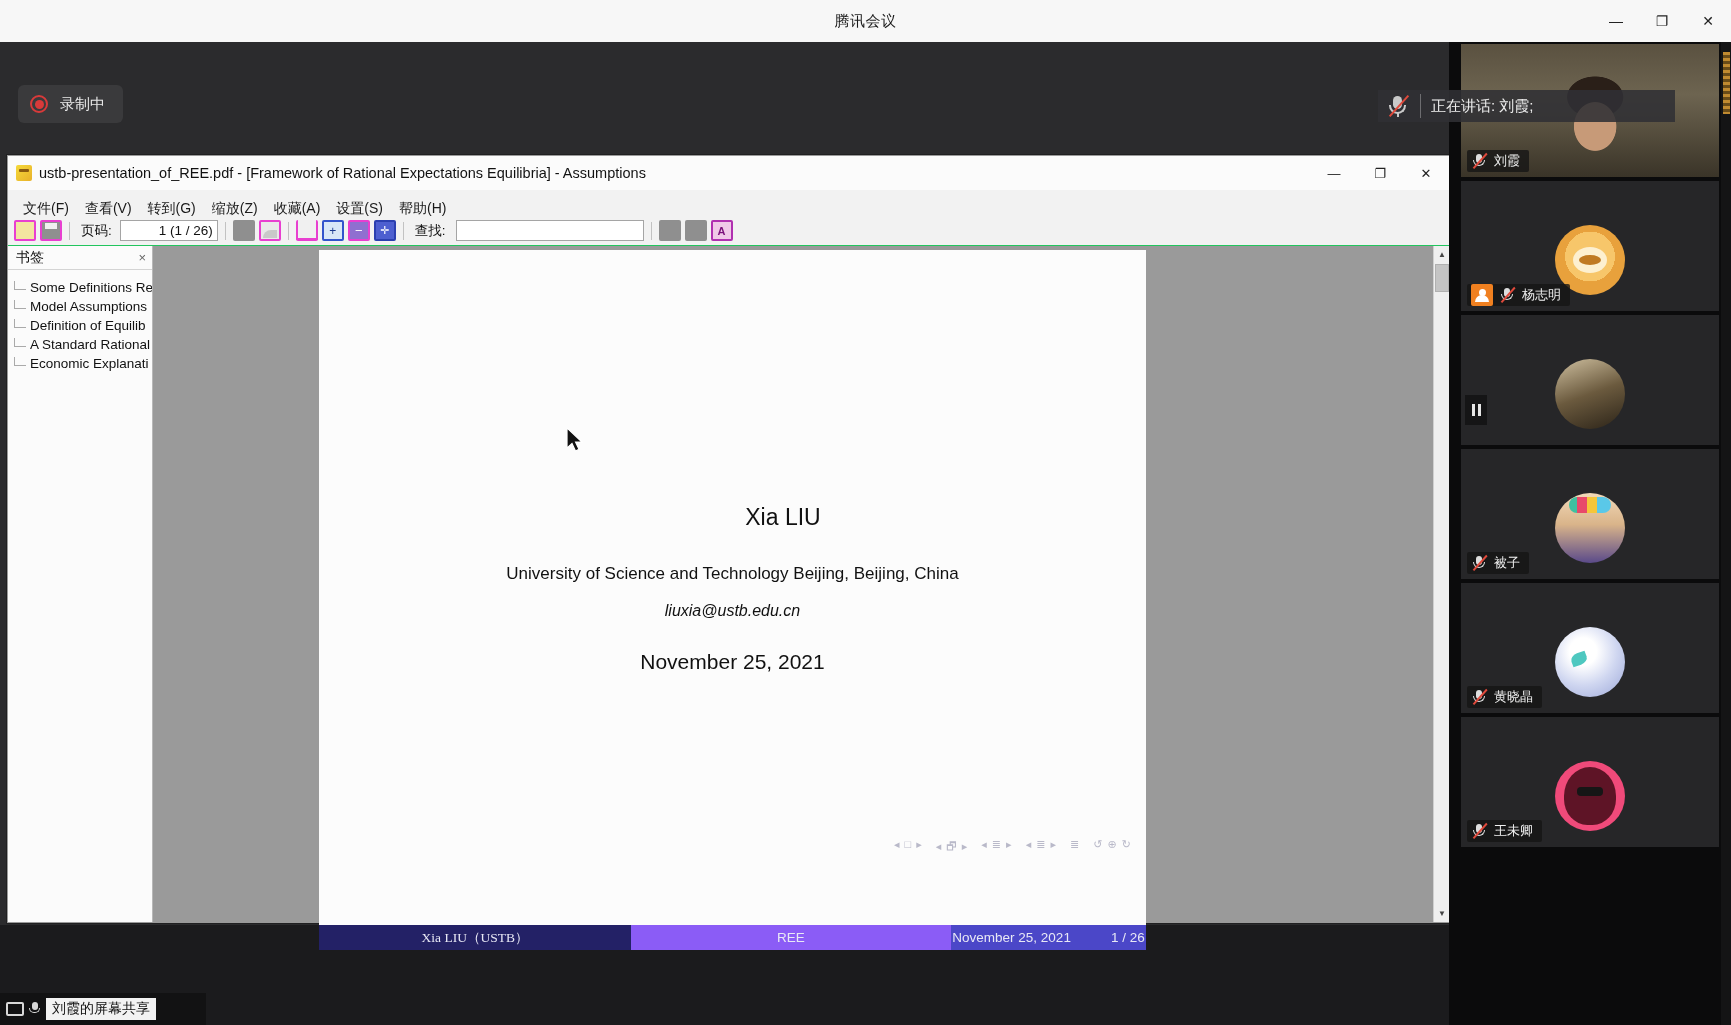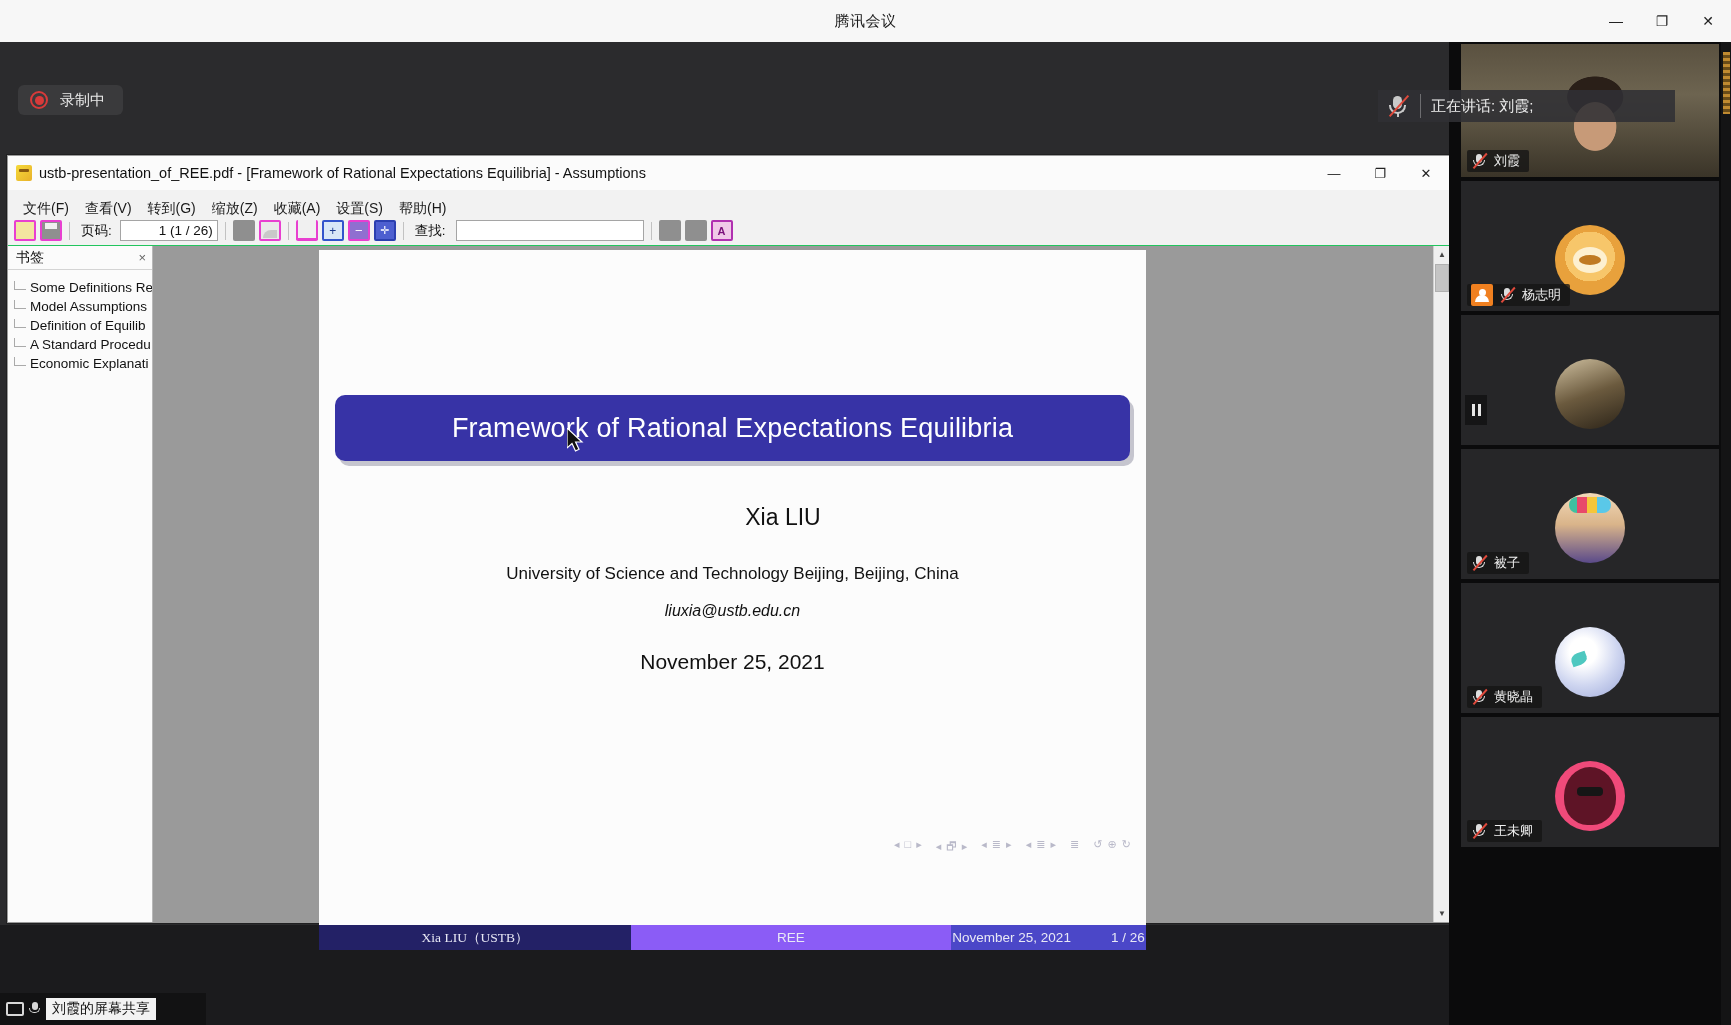--- a/index.html
+++ b/index.html
@@ -29,21 +29,21 @@
     background: #2b2b2d;
   }
   .meeting-bottom {
     position: absolute; left: 0; top: 925px; width: 1449px; height: 100px;
     background: #1b1b1d;
   }
 
   
   .rec-pill {
     position: absolute; left: 18px; top: 85px;
-    height: 30px; padding: 0 18px 0 12px;
+    height: 38px; padding: 0 18px 0 12px;
     background: #3a3a3c; border-radius: 6px;
     display: flex; align-items: center; gap: 12px;
   }
   .rec-dot {
     width: 18px; height: 18px; border-radius: 50%;
     border: 2px solid #d83a3a; background: transparent;
     display: flex; align-items: center; justify-content: center;
   }
   .rec-dot i { width: 9px; height: 9px; border-radius: 50%; background: #d83a3a; display: block; }
   .rec-text { color: #e8e8e8; font-size: 15px; }
@@ -393,35 +393,32 @@
           <div class="toc-item">
             <span class="twisty"></span>
             <span>Model Assumptions</span>
           </div>
           <div class="toc-item">
             <span class="twisty"></span>
             <span>Definition of Equilib</span>
           </div>
           <div class="toc-item">
             <span class="twisty"></span>
-            <span>A Standard Procedu</span>
+            <span>A Standard Rational</span>
           </div>
           <div class="toc-item">
             <span class="twisty"></span>
             <span>Economic Explanati</span>
           </div>
         </div>
       </div>
 
       <div class="doc-viewport">
 
         <div class="page-sheet">
-          <div class="slide-title">
-            <span>Framework of Rational Expectations Equilibria</span>
-          </div>
           <div class="slide-author">Xia LIU</div>
           <div class="slide-affil">University of Science and Technology Beijing, Beijing, China</div>
           <div class="slide-email">liuxia@ustb.edu.cn</div>
           <div class="slide-date">November 25, 2021</div>
 
           <div class="nav-glyphs">
             <span>◂ □ ▸</span>
             <span>◂ 🗗 ▸</span>
             <span>◂ ≣ ▸</span>
             <span>◂ ≣ ▸</span>

